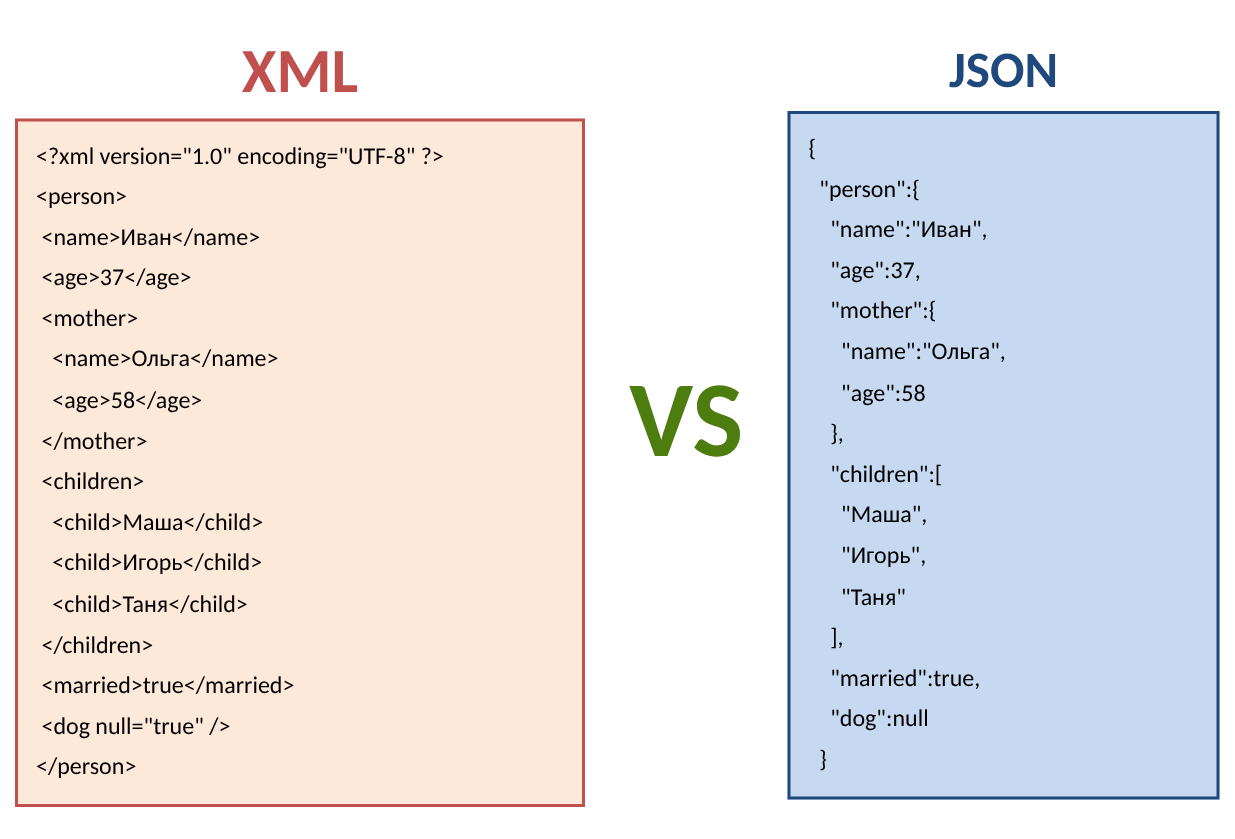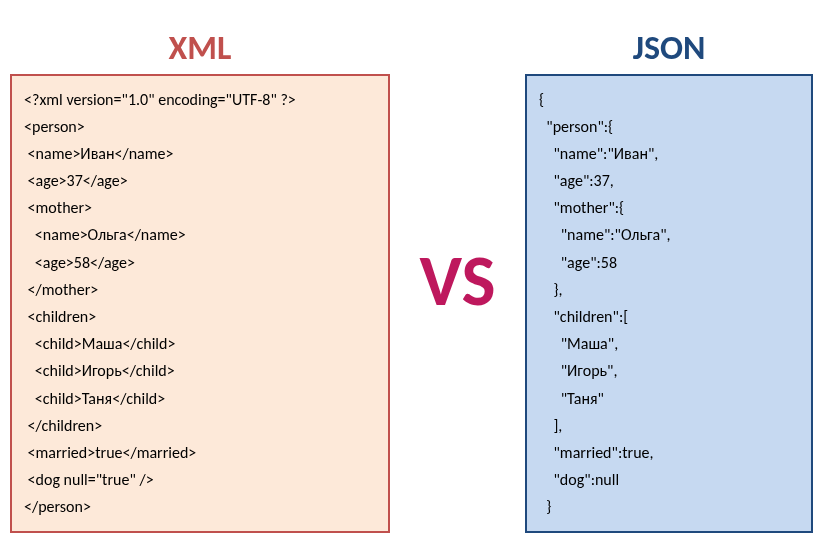--- a/index.html
+++ b/index.html
@@ -19,21 +19,21 @@
   }
   .col {
     display: flex;
     flex-direction: column;
     align-items: center;
   }
   .col-left { width: 380px; }
   .col-right { width: 288px; }
   .title-xml {
     color: #c0504d;
-    font-size: 34px;
+    font-size: 42px;
     font-weight: bold;
     margin-bottom: 6px;
   }
   .title-json {
     color: #1f497d;
     font-size: 34px;
     font-weight: bold;
     margin-bottom: 6px;
   }
   .box {
@@ -50,21 +50,21 @@
   }
   .box-xml {
     background: #fde9d9;
     border-color: #c0504d;
   }
   .box-json {
     background: #c6d9f1;
     border-color: #1f497d;
   }
   .vs {
-    color: #be185d;
+    color: #4d7c0f;
     font-size: 72px;
     font-weight: bold;
     padding: 0 10px;
     font-family: Calibri, Arial, sans-serif;
   }
 </style>
 </head>
 <body>
 
 <div class="wrap">

